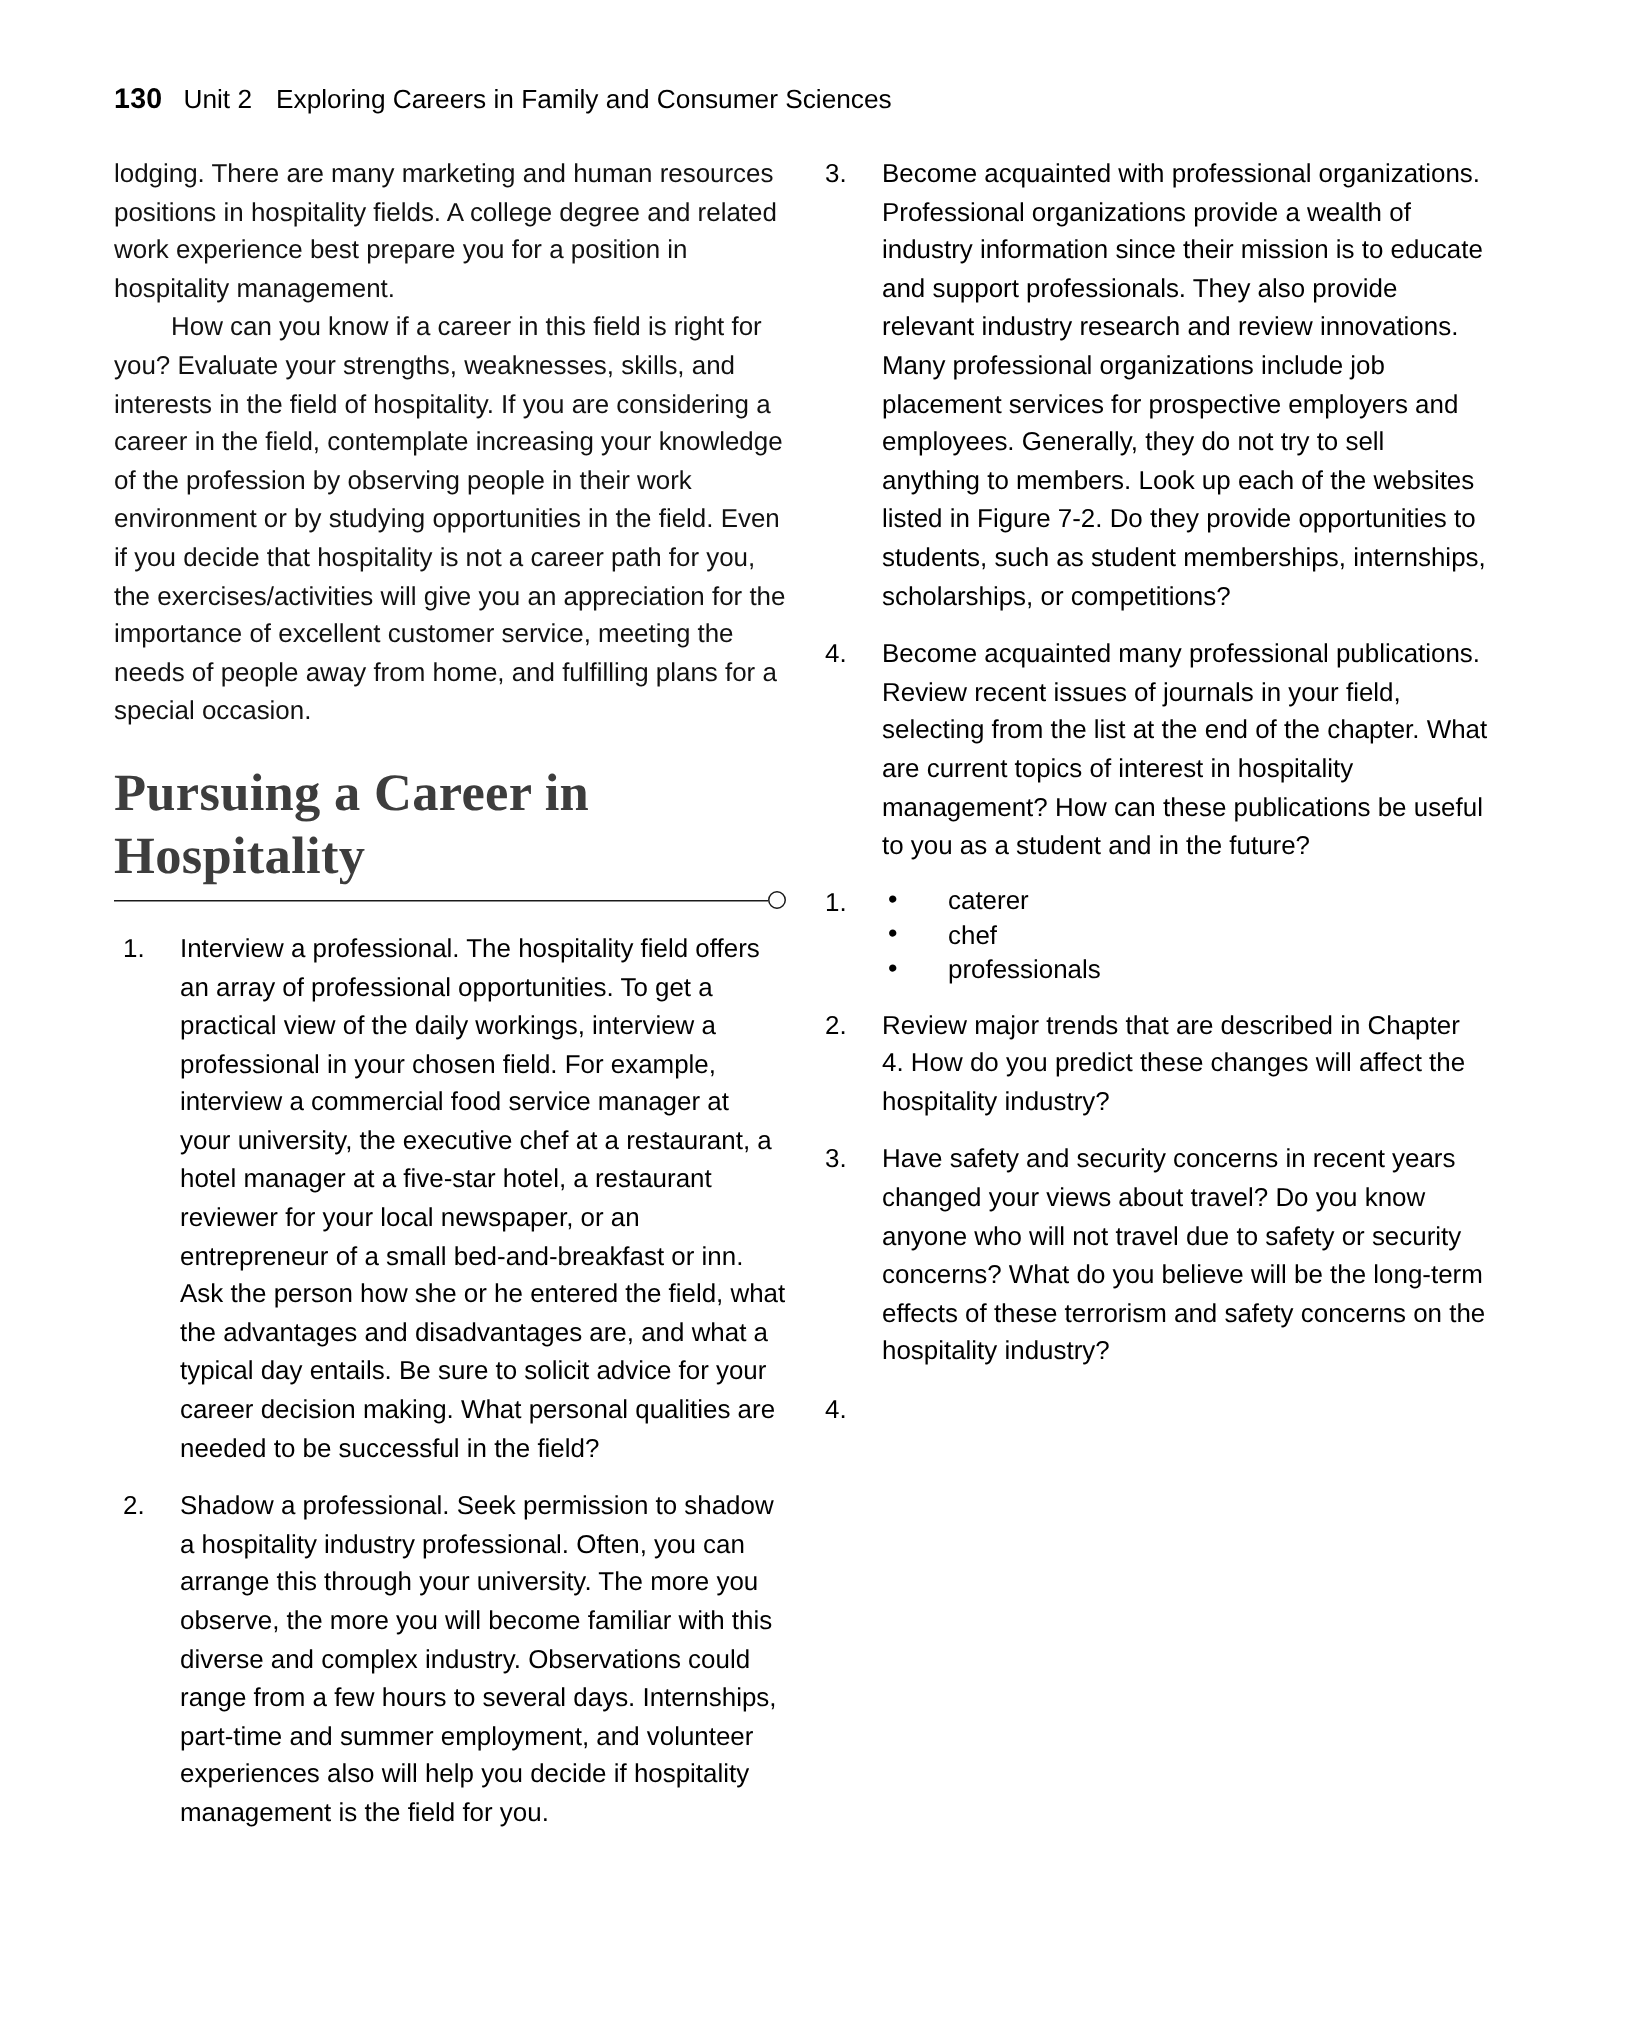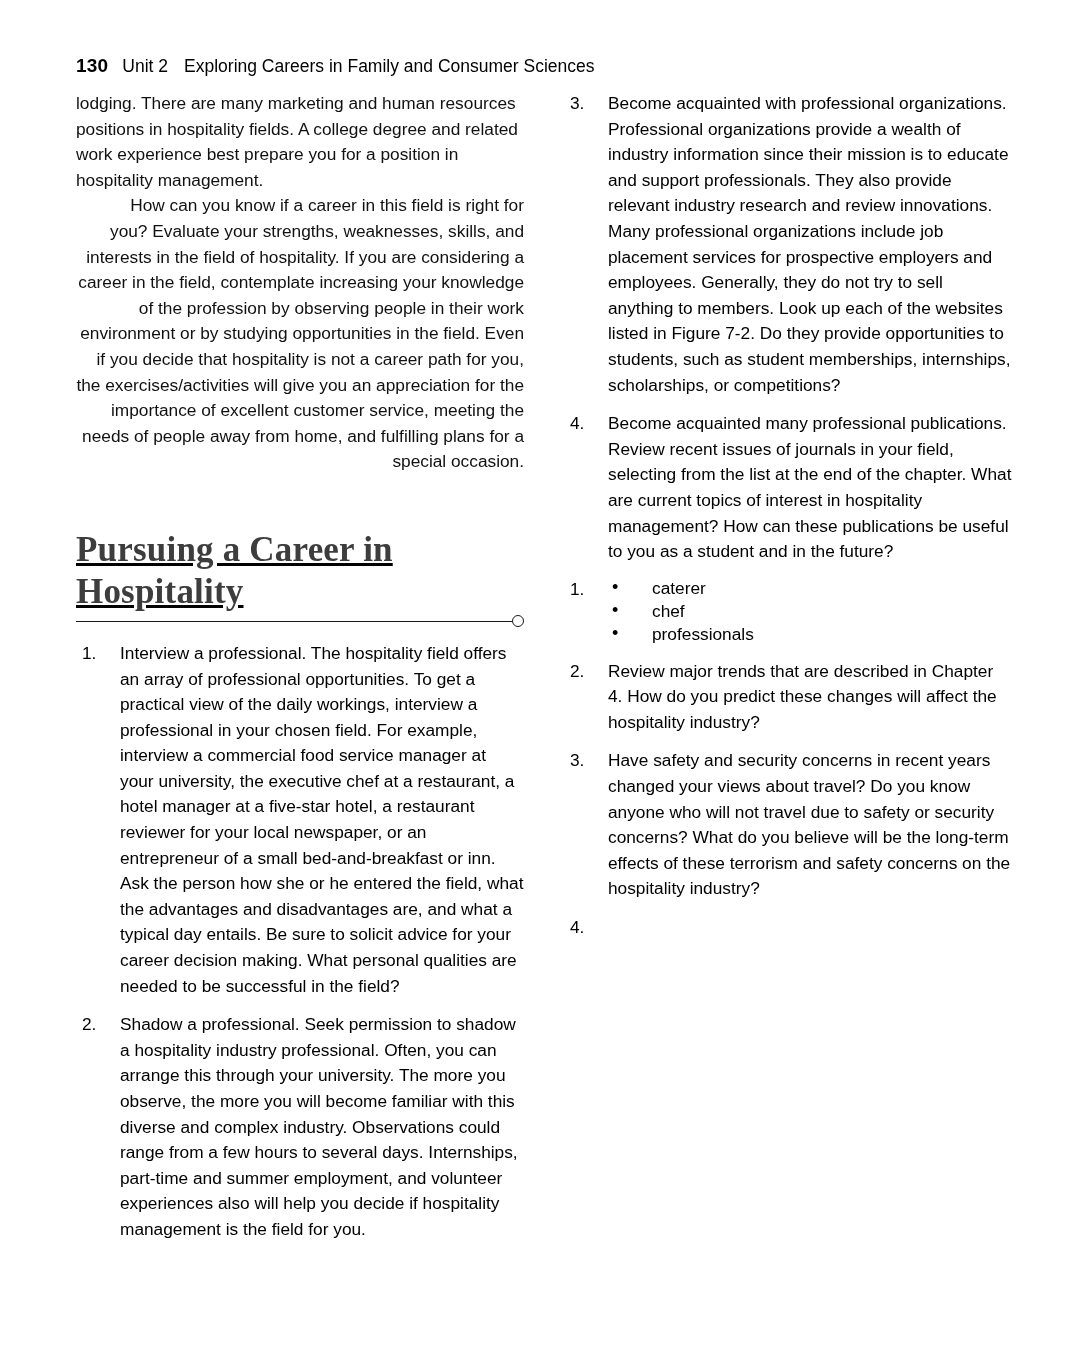--- a/index.html
+++ b/index.html
@@ -43,47 +43,45 @@
     margin-left: 14px;
   }
   .running-head .unit-title {
     margin-left: 16px;
   }
 
   
   .columns {
     position: absolute;
     left: 76px;
-    top: 91px;
+    top: 103px;
     width: 936px;
     display: flex;
-    gap: 40px;
+    gap: 20px;
   }
   .col {
     width: 448px;
     flex: 0 0 448px;
   }
 
   p.body {
     margin: 0;
     font-size: 17.3px;
     line-height: 25.6px;
     text-align: left;
     color: #111;
   }
   p.body.indent {
     text-indent: 38px;
-    text-align: right;
   }
 
   
   .section-head {
-    margin: 54px 0 0 0;
-    position: relative;
-    text-decoration: underline;
+    margin: 21px 0 0 0;
+    position: relative;
   }
   .section-head .heading-text {
     font-family: "Liberation Serif", serif;
     font-weight: bold;
     font-size: 35px;
     line-height: 42px;
     color: #3d3d3d;
     letter-spacing: 0.2px;
     margin: 0;
   }

